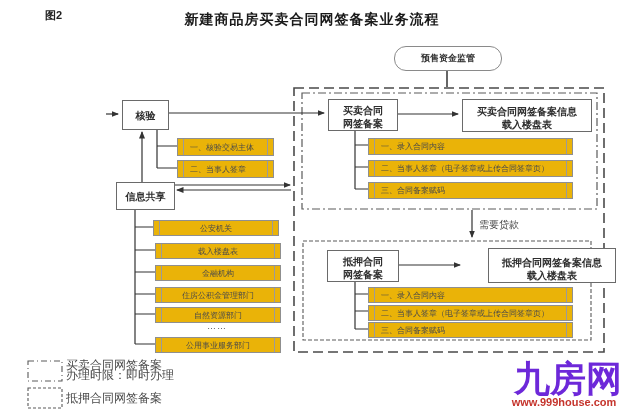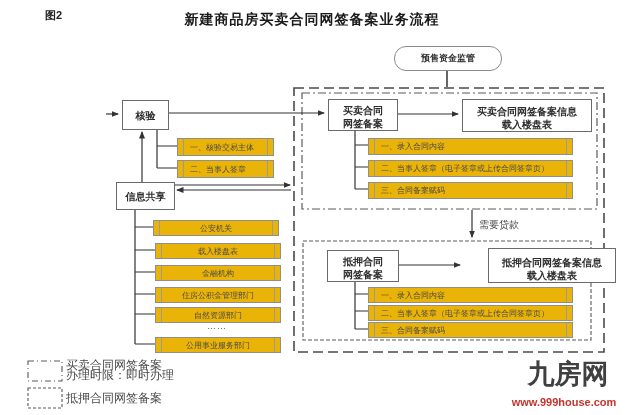--- a/index.html
+++ b/index.html
@@ -179,16 +179,16 @@
   <div class="pitem left" style="left:368px; top:322px; width:191px; height:14px;">
     <span>三、合同备案赋码</span>
   </div>
 
   <div class="legend-text" style="left:66px; top:360px;">
     <div>买卖合同网签备案</div>
     <div>办理时限：即时办理</div>
   </div>
   <div class="legend-text" style="left:66px; top:393px;">抵押合同网签备案</div>
 
-  <div class="logo" style="left: 512px; top: 361px; width: 112px; font-size: 27px; color: #404040;">九房网</div>
+  <div class="logo" style="left: 512px; top: 361px; width: 112px; font-size: 36px; color: #6d28d9;">九房网</div>
   <div class="logo-url" style="left: 504px; top: 396px; width: 120px; color: rgb(197, 52, 44);">www.999house.com</div>
 
 </div>
 
 </body></html>

